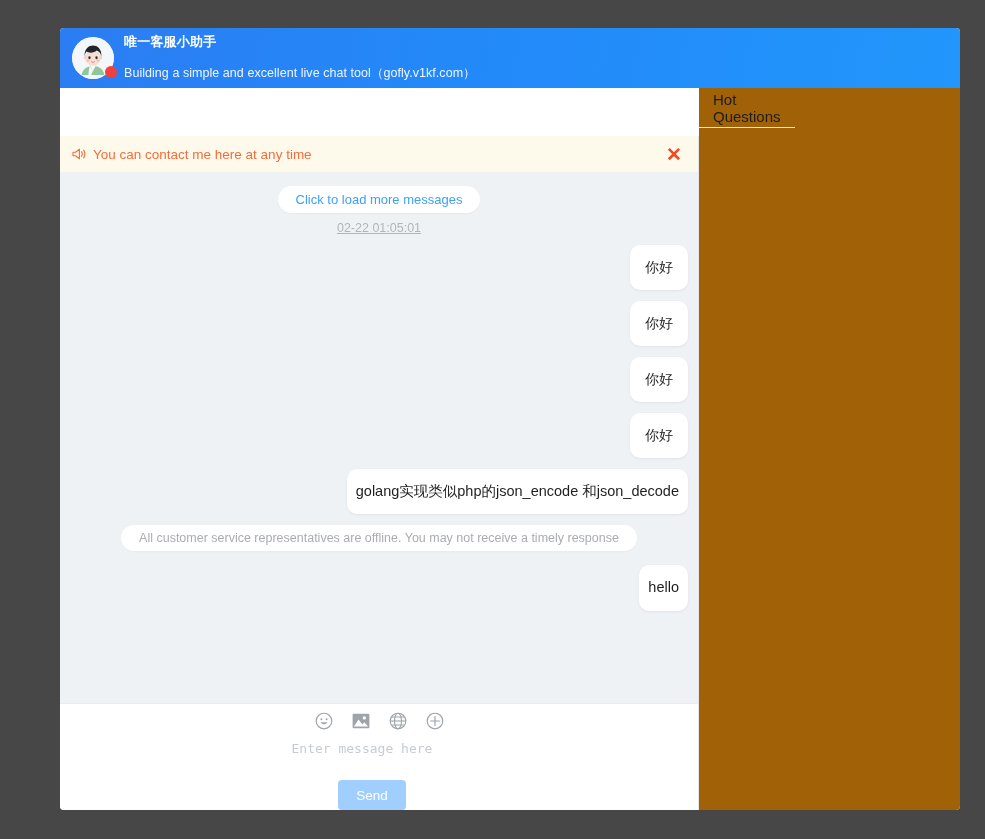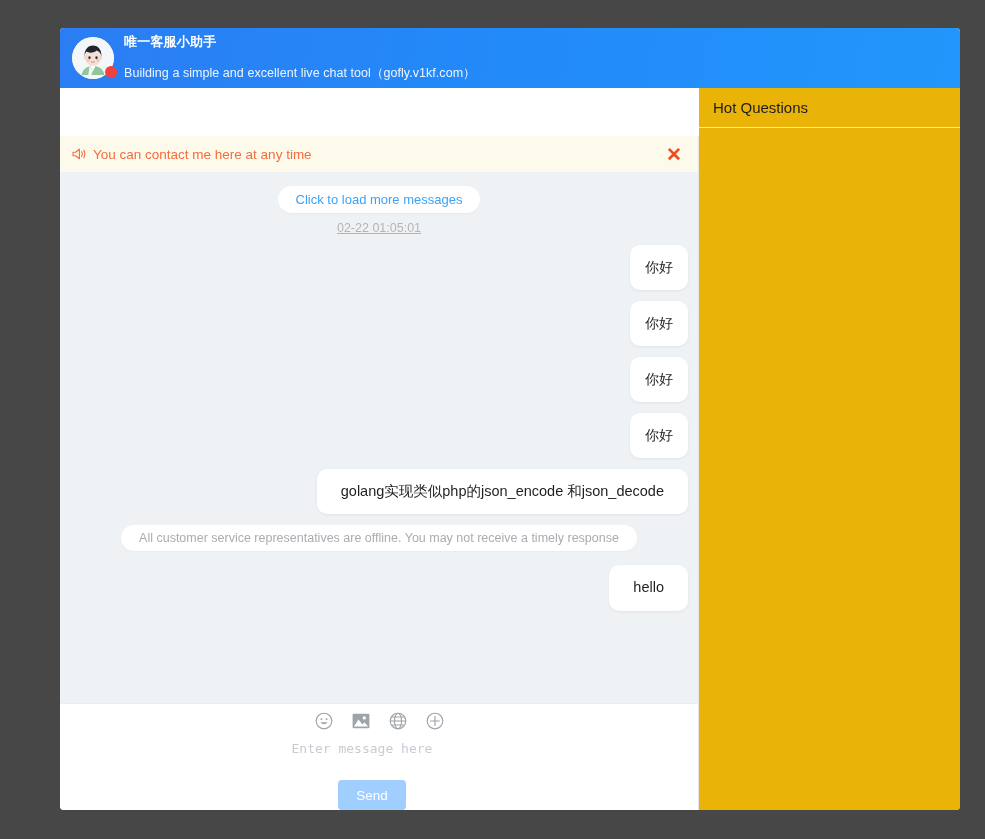--- a/index.html
+++ b/index.html
@@ -89,23 +89,23 @@
     flex: 0 0 639px;
     display: flex;
     flex-direction: column;
     min-height: 0;
     border-right: 1px solid #e6e6e6;
     margin-top: 48px;
   }
 
   .right-col {
     flex: 1 1 auto;
-    background: #eab308;
-    display: flex;
-    flex-direction: column;
+    background: #a16207;
+    display: flex;
+    flex-direction: row;
     min-width: 0;
   }
 
   
   .notice-bar {
     flex: 0 0 36px;
     height: 36px;
     background: #fdfaec;
     display: flex;
     align-items: center;
@@ -169,21 +169,21 @@
     margin: 8px 0 10px 0;
     text-decoration: underline;
   }
 
   .msg-row { display: flex; margin-bottom: 11px; }
   .msg-row.right { justify-content: flex-end; }
 
   .bubble {
     background: #ffffff;
     border-radius: 10px;
-    padding: 13px 24px;
+    padding: 13px 9px;
     font-size: 14.5px;
     color: #1f1f1f;
     line-height: 1.35;
     max-width: 86%;
     box-shadow: 0 1px 3px rgba(20,40,80,0.07);
     word-break: break-word;
   }
   .bubble.cjk { font-size: 14px; padding: 13px 15px; }
 
   .system-row { display: flex; justify-content: center; margin: 6px 0 14px 0; }

